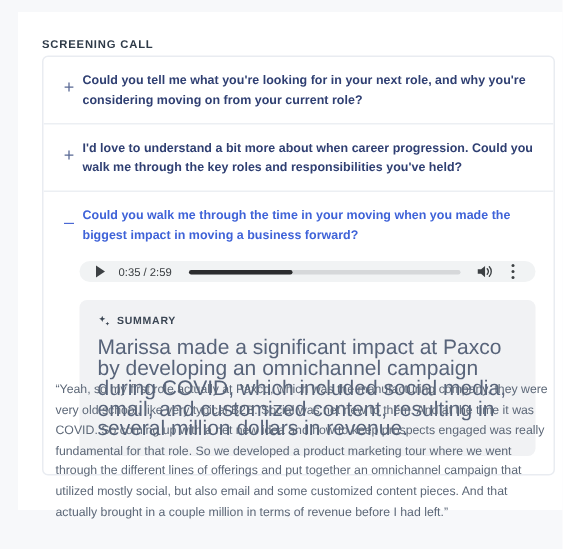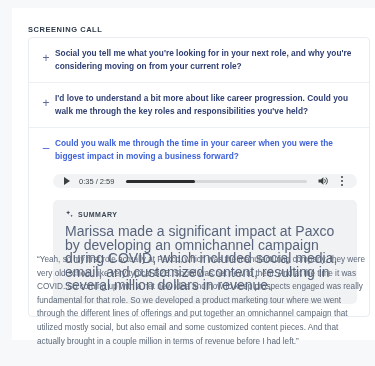--- a/index.html
+++ b/index.html
@@ -211,35 +211,35 @@
 <div class="page">
   <div class="page-card">
 
     <div class="section-label">SCREENING CALL</div>
 
     <div class="accordion">
 
       <div class="acc-item">
         <div class="acc-head">
           <div class="toggle">+</div>
-          <div class="acc-q">Social you tell me what you're looking for in your next role, and why you're considering moving on from your current role?</div>
+          <div class="acc-q">Could you tell me what you're looking for in your next role, and why you're considering moving on from your current role?</div>
         </div>
       </div>
 
       <div class="acc-item">
         <div class="acc-head">
           <div class="toggle">+</div>
-          <div class="acc-q">I'd love to understand a bit more about like career progression. Could you walk me through the key roles and responsibilities you've held?</div>
+          <div class="acc-q">I'd love to understand a bit more about when career progression. Could you walk me through the key roles and responsibilities you've held?</div>
         </div>
       </div>
 
       <div class="acc-item open">
         <div class="acc-head">
           <div class="toggle">–</div>
-          <div class="acc-q">Could you walk me through the time in your career when you were the biggest impact in moving a business forward?</div>
+          <div class="acc-q">Could you walk me through the time in your moving when you made the biggest impact in moving a business forward?</div>
         </div>
 
         <div class="acc-body">
 
           <div class="player">
             <div class="play-btn"></div>
             <div class="time">0:35 / 2:59</div>
             <div class="track">
               <div class="track-fill" style="width: 38%;"></div>
             </div>

